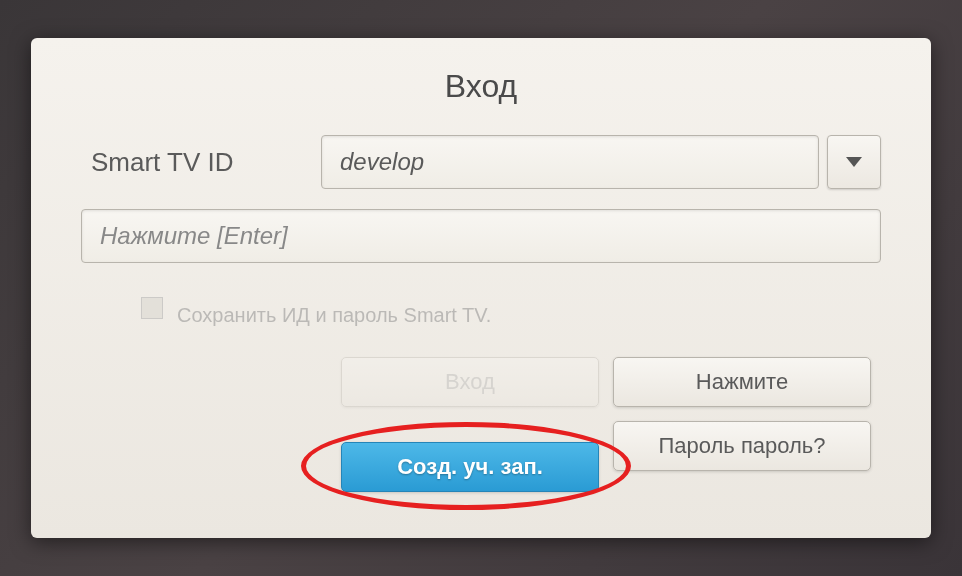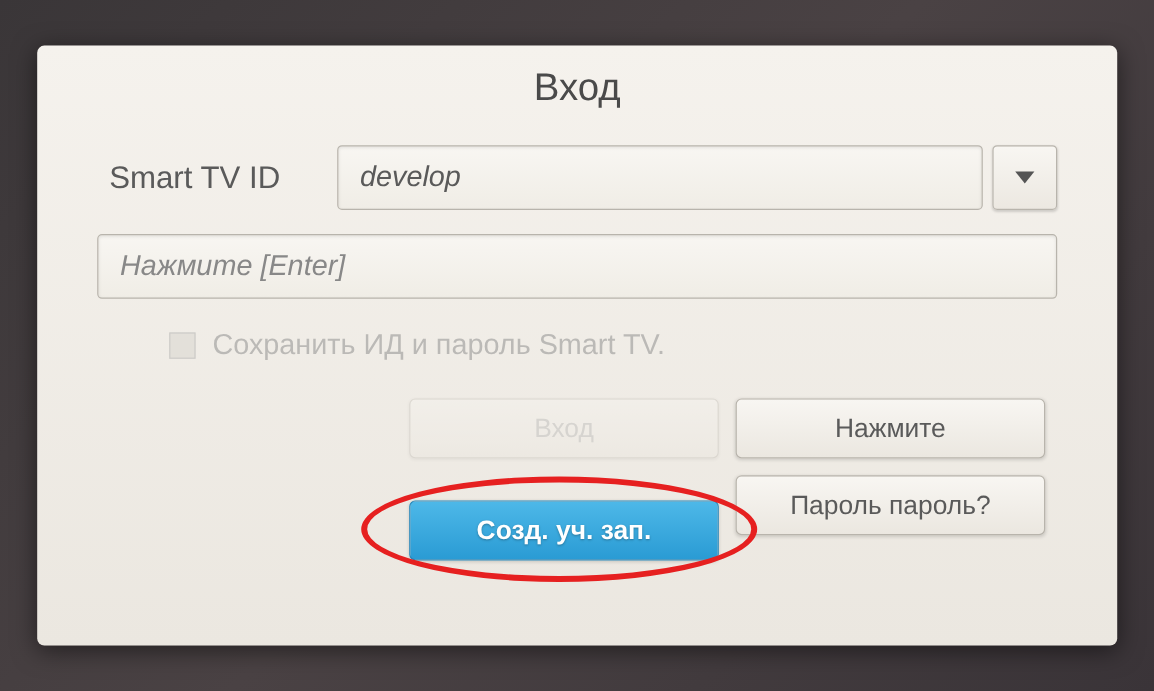--- a/index.html
+++ b/index.html
@@ -17,34 +17,35 @@
       font-family: Arial, sans-serif;
       overflow: hidden;
       position: relative;
     }
     .dialog {
       width: 900px;
       height: 500px;
       background: linear-gradient(180deg, #f5f2ed 0%, #ebe7e0 100%);
       border-radius: 6px;
       box-shadow: 0 4px 20px rgba(0,0,0,0.5);
-      padding: 16px 50px;
+      padding: 30px 50px;
       position: relative;
     }
     .title {
       text-align: center;
       font-size: 32px;
       color: #4a4a4a;
       margin-bottom: 30px;
       font-weight: normal;
     }
     .form-row {
       display: flex;
       align-items: center;
       margin-bottom: 20px;
+      gap: 40px;
     }
     .label {
       width: 200px;
       font-size: 26px;
       color: #5a5a5a;
       padding-left: 10px;
     }
     .input-wrapper {
       flex: 1;
       display: flex;
@@ -89,22 +90,23 @@
       opacity: 0.5;
     }
     .checkbox {
       width: 22px;
       height: 22px;
       border: 1px solid #aaa;
       background: #d8d5ce;
       margin-right: 14px;
     }
     .checkbox-label {
-      font-size: 24px;
+      font-size: 20px;
       color: #888;
+      margin-top: 16px;
     }
     .button-grid {
       display: grid;
       grid-template-columns: 1fr 1fr;
       gap: 14px;
       width: 530px;
       margin-left: 260px;
       position: relative;
     }
     .btn {

